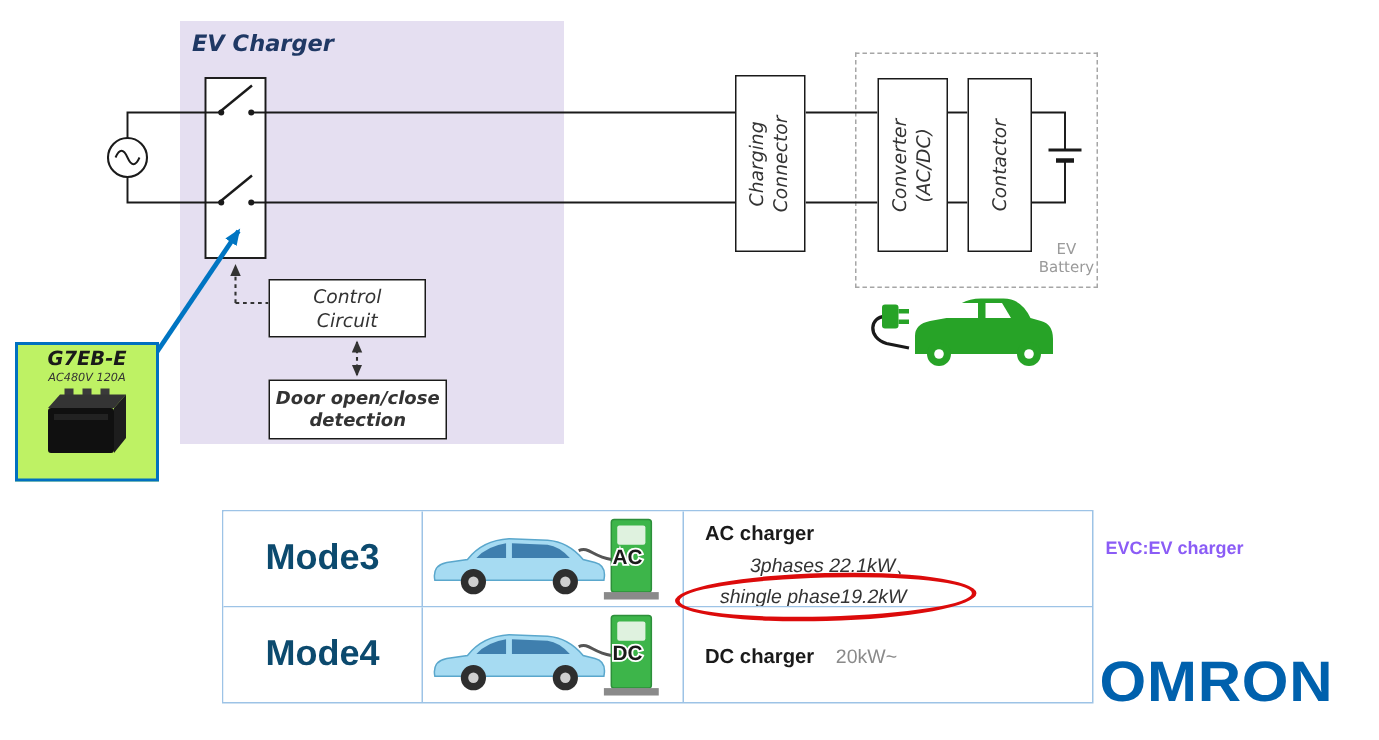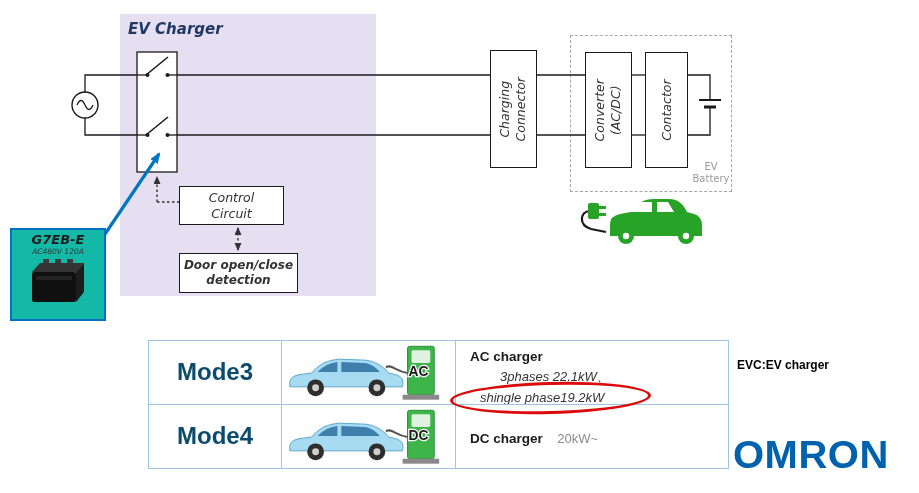--- a/index.html
+++ b/index.html
@@ -20,21 +20,21 @@
   .door      { left:179px; top:253px; width:119px; height:40px; font-size:12px;   line-height:1.25;font-weight:bold; }
   .connector { left:490px; top:50px;  width:47px;  height:118px; }
   .converter { left:585px; top:52px;  width:47px;  height:116px; }
   .contactor { left:645px; top:52px;  width:43px;  height:116px; }
   .vtext { transform:rotate(-90deg); white-space:nowrap; font-size:12.5px; line-height:1.3; text-align:center; }
 
   .dashedbox { left:570px; top:35px; width:162px; height:157px; border:1.5px dashed #a6a6a6; z-index:1; }
   .evbattery { left:692px; top:161px; width:38px; text-align:center; color:#9a9a9a; font-size:10px; line-height:1.2; z-index:3; }
 
   
-  .g7box { left:10px; top:228px; width:96px; height:93px; border:2px solid #0070c0; background:#14b8a6; text-align:center; z-index:3; }
+  .g7box { left:10px; top:228px; width:96px; height:93px; border:2px solid #0070c0; background:#bef264; text-align:center; z-index:3; }
   .g7model { font-size:13px; font-weight:bold; font-style:italic; color:#1a1a1a; margin-top:2px; }
   .g7spec  { font-size:7.5px; font-style:italic; color:#333; }
 
   
   .spec-table { left:148px; top:340px; width:581px; height:129px; border:1px solid #9dc3e6; background:#fff;
                 display:grid; grid-template-columns:133px 174px 272px; grid-template-rows:1fr 1fr; z-index:2; }
   .tcell { border-right:1px solid #9dc3e6; border-bottom:1px solid #9dc3e6; background:#fff; position:relative; overflow:hidden; }
   .tcell.last-col { border-right:none; }
   .tcell.last-row { border-bottom:none; }
   .mode-cell { display:flex; align-items:center; justify-content:center;
@@ -42,21 +42,21 @@
   .desc-cell { font-family:"Liberation Sans",sans-serif; color:#333; padding:6px 0 0 14px; }
   .desc-title { font-size:13.5px; font-weight:bold; color:#1a1a1a; display:inline; }
   .desc-line1 { font-size:13px; font-style:italic; color:#333; margin:3px 0 0 30px; }
   .desc-line2 { font-size:13px; font-style:italic; color:#333; margin:4px 0 0 10px; }
   .desc-inline { font-size:13px; color:#8a8a8a; margin-left:10px; display:inline; }
   .row2-pad { padding-top:24px; }
 
   .hl-ellipse { left:450px; top:382px; width:201px; height:32px; border:3px solid #dc0b0b; border-radius:50%;
                 transform:rotate(-1.5deg); z-index:5; pointer-events:none; }
 
-  .footnote { left:737px; top:358px; font-family:"Liberation Sans",sans-serif; font-size:12px; font-weight:bold; color:#000000; z-index:2; }
+  .footnote { left:737px; top:358px; font-family:"Liberation Sans",sans-serif; font-size:12px; font-weight:bold; color:#8b5cf6; z-index:2; }
   .omron { left:733px; top:433px; font-family:"Liberation Sans",sans-serif; font-size:40px; font-weight:bold;
            color:#0061ad; letter-spacing:0.5px; transform:scaleY(0.95); z-index:2; }
 </style>
 </head>
 <body>
 
 <div id="stage">
 
   <div class="abs panel"></div>
   <div class="abs evc-title">EV Charger</div>

